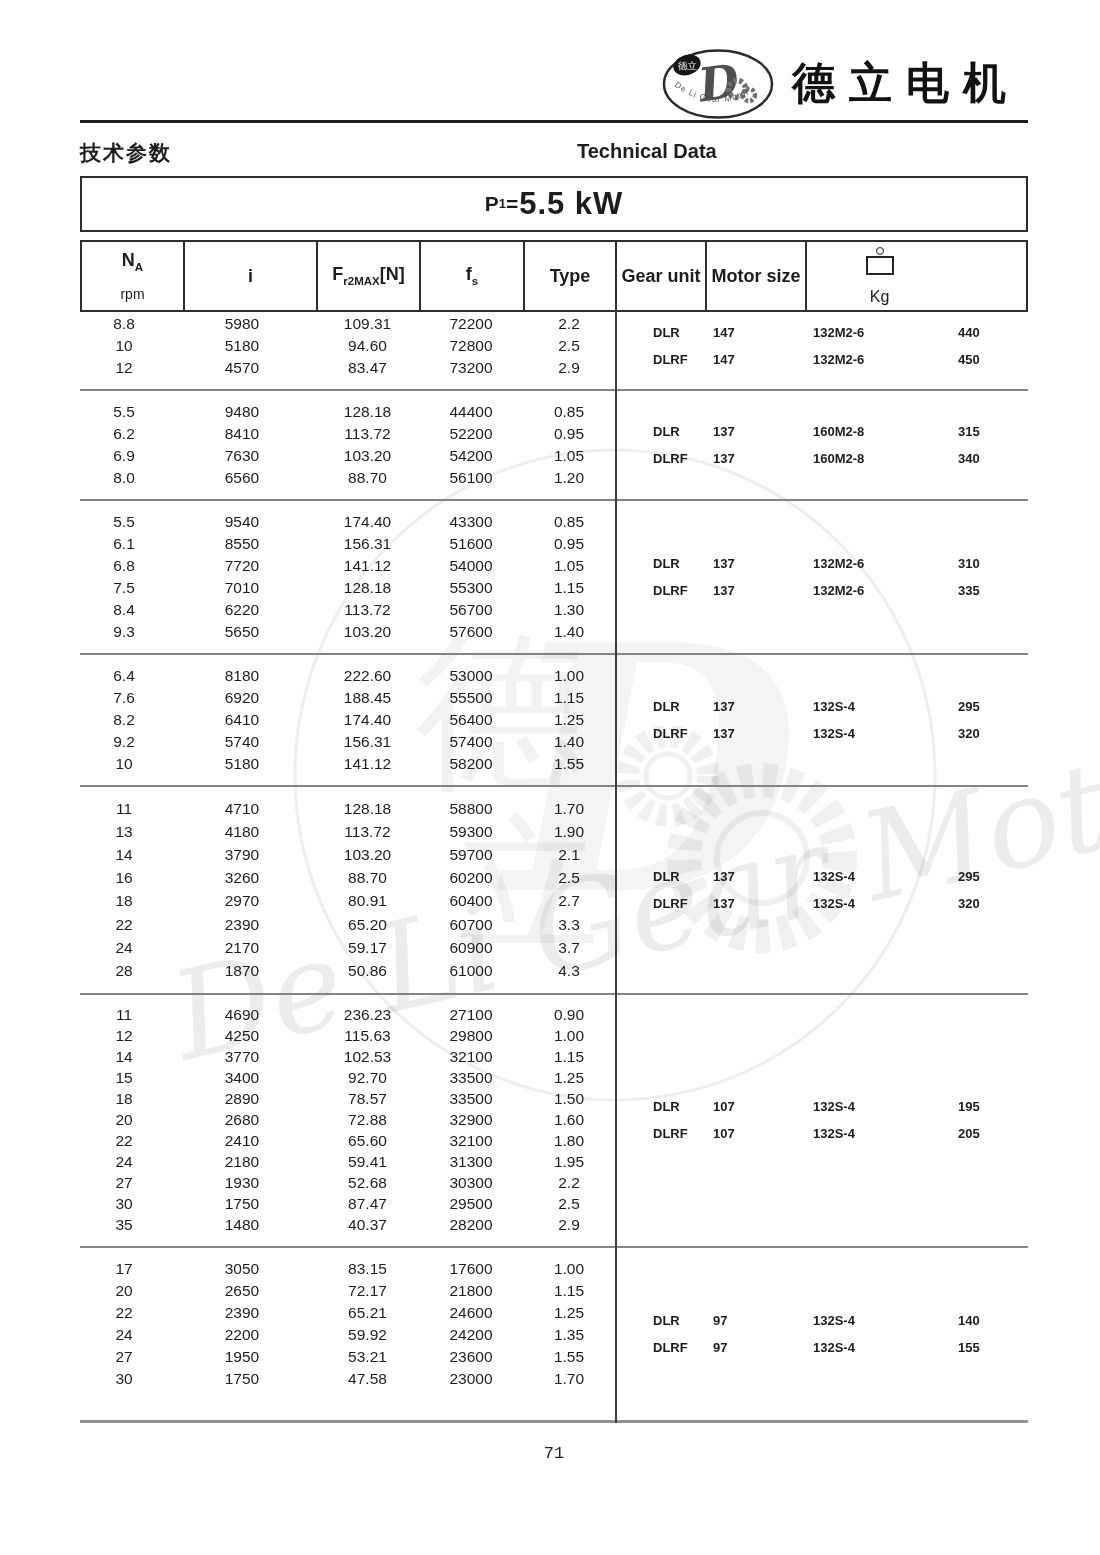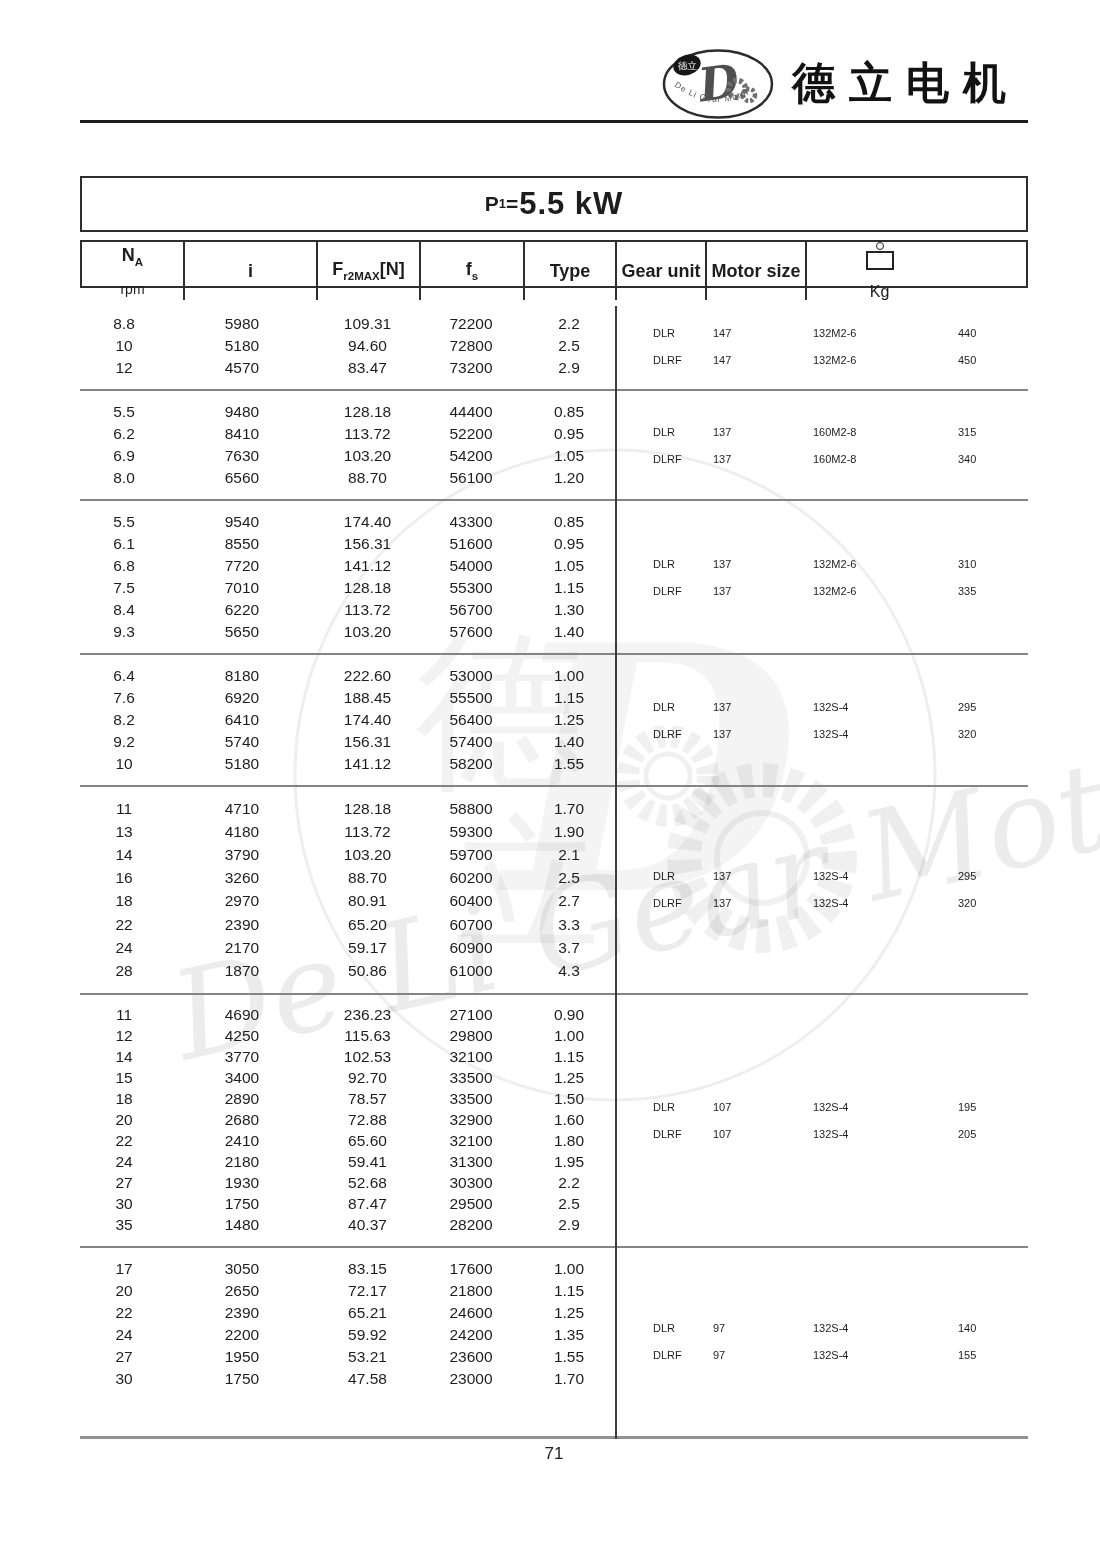--- a/index.html
+++ b/index.html
@@ -31,21 +31,21 @@
     position:absolute;left:80px;top:176px;width:948px;height:56px;
     border:2px solid #2e2e2e;box-sizing:border-box;
     display:flex;align-items:center;justify-content:center;
   }
   .title-box .psym{font-size:21px;font-weight:bold;}
   .title-box sub{font-size:13px;font-weight:bold;line-height:0;}
   .title-box .peq{font-size:21px;font-weight:bold;margin-right:1px;}
   .title-box .pval{font-size:31px;font-weight:bold;letter-spacing:1px;}
   
   .thead{
-    position:absolute;left:80px;top:240px;width:948px;height:48px;
+    position:absolute;left:80px;top:240px;width:948px;height:72px;
     border:2px solid #2e2e2e;box-sizing:border-box;
     display:grid;grid-template-columns:103px 133px 103px 104px 92px 90px 100px 145px auto;
   }
   .hcell{
     border-right:2px solid #2e2e2e;
     display:flex;flex-direction:column;align-items:center;justify-content:center;
     gap:1px;box-sizing:border-box;
   }
   .hcell:last-child{border-right:none;}
   .hmain{font-size:18px;font-weight:bold;line-height:1;}
@@ -54,34 +54,34 @@
   .kgcell{gap:12px;}
   .w-circle{width:6px;height:6px;border:1.5px solid #222;border-radius:50%;}
   .w-rect{width:24px;height:15px;border:2px solid #222;margin-top:1px;}
   .kglabel{font-size:16px;margin-top:2px;line-height:1;}
   
   .tbody{position:absolute;left:80px;top:303px;width:948px;}
   .tbody::after{
     content:'';position:absolute;left:535px;top:3px;bottom:0;width:2px;background:#3d3d3d;
   }
   .group{position:relative;padding:10px 0;border-bottom:2.5px solid #848484;}
-  .group:last-child{padding-bottom:46px;border-bottom:3.5px solid #919191;}
+  .group:last-child{padding-bottom:30px;border-bottom:3.5px solid #919191;}
   .drow{display:grid;grid-template-columns:88px 148px 103px 104px 92px;height:22px;align-items:center;}
   .group:nth-of-type(5) .drow{height:23.2px;}
   .group:nth-of-type(6) .drow{height:21px;}
   .drow .c{text-align:center;font-size:15.5px;}
   .annex{
     position:absolute;left:543px;top:0;bottom:0;width:405px;
     display:flex;flex-direction:column;justify-content:center;gap:0;
   }
-  .annex-row{display:grid;grid-template-columns:90px 100px 145px 70px;height:27px;align-items:center;font-size:11px;}
+  .annex-row{display:grid;grid-template-columns:90px 100px 145px 70px;height:27px;align-items:center;font-size:13px;font-weight:bold;}
   .annex-row .cell{text-align:left;}
   .annex-row .type{text-align:left;padding-left:30px;}
   
-  .page-number{position:absolute;left:80px;top:1444px;width:948px;text-align:center;font-size:17px;}
+  .page-number{position:absolute;left:80px;top:1444px;width:948px;text-align:center;font-size:17px;font-family:Liberation Mono, monospace;}
 </style>
 </head>
 <body>
 
 <div class="page">
 
   <svg class="watermark" width="1100" height="1555" viewBox="0 0 1100 1555" aria-hidden="true">
     <ellipse cx="615" cy="775" rx="320" ry="325" fill="none" stroke="rgba(0,0,0,0.065)" stroke-width="3"></ellipse>
     <text x="505" y="890" font-size="340" font-style="italic" font-weight="bold" font-family="DejaVu Serif, serif" fill="rgba(0,0,0,0.045)">D</text>
     <text x="415" y="770" font-size="170" fill="rgba(0,0,0,0.05)">德</text>
@@ -107,20 +107,24 @@
         </g>
         <ellipse cx="26" cy="17" rx="14" ry="10" fill="#161616" transform="rotate(-18 26 17)"></ellipse>
         <text x="17" y="21" font-size="9.5" fill="#ffffff">德立</text>
         <path id="logoArc" d="M 13 38 Q 57 70 101 38" fill="none"></path>
         <text font-size="8.5" fill="#555555" letter-spacing="1"><textPath href="#logoArc">De Li Gear Motor</textPath></text>
       </svg>
       <div class="brand-name">德立电机</div>
     </div>
 
     <div class="top-rule"></div>
+    <div class="section-row">
+      <span class="section-cn">技术参数</span>
+      <span class="section-en">Technical Data</span>
+    </div>
 
     <div class="title-box">
       <span class="psym">P</span>
         <sub>1</sub>
         <span class="peq">=</span>
         <span class="pval">5.5 kW</span>
     </div>
 
     <div class="thead">
       <div class="hcell">

